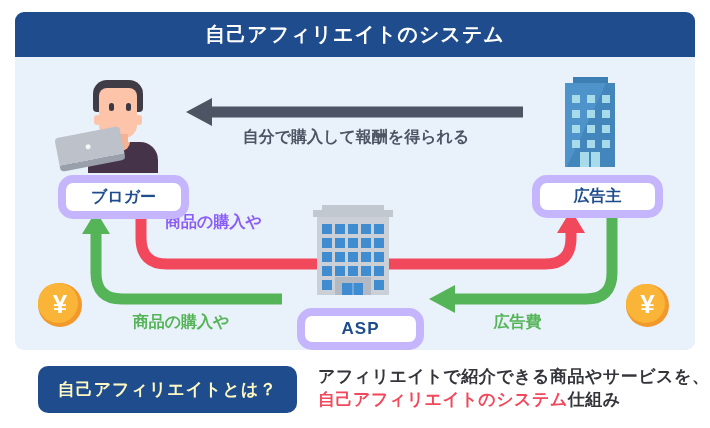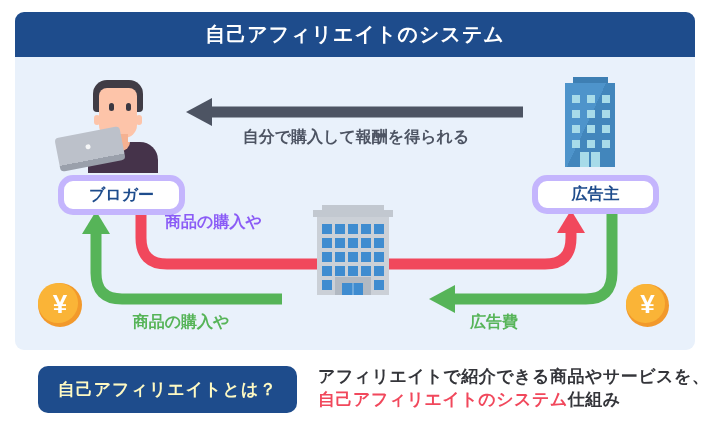--- a/index.html
+++ b/index.html
@@ -11,23 +11,23 @@
   .card-header .title{color:#fff;font-size:20px;font-weight:bold;letter-spacing:1px;}
   .card-body{position:absolute;left:15px;top:57px;width:680px;height:293px;background:#E9F1FB;
              border-radius:0 0 9px 9px;}
   
   .arrows{position:absolute;left:0;top:0;width:710px;height:428px;z-index:1;}
   
   .flow-label{position:absolute;font-weight:bold;z-index:3;white-space:nowrap;}
   .lbl-provide{left:232px;top:127px;width:248px;text-align:center;font-size:16px;color:#4D5463;}
   .lbl-purchase{left:165px;top:213px;font-size:16px;line-height:18px;color:#8b5cf6;}
   .lbl-reward{left:122px;top:312px;width:118px;text-align:center;font-size:16px;color:#56B458;}
-  .lbl-adfee{left:470px;top:312px;width:95px;font-size:16px;color:#56B458;}
-  
-  .pill{position:absolute;background:#fff;border:6px solid #c4b5fd;border-radius:15px;z-index:4;
+  .lbl-adfee{left:470px;top:312px;width:95px;text-align:center;font-size:16px;color:#56B458;}
+  
+  .pill{position:absolute;background:#fff;border:8px solid #c4b5fd;border-radius:15px;z-index:4;
         display:flex;align-items:center;justify-content:center;color:#1E4C8C;font-weight:bold;font-size:16px;}
   .pill-blogger{left:58px;top:175px;width:115px;height:28px;}
   .pill-advertiser{left:532px;top:175px;width:115px;height:27px;}
   .pill-asp{left:297px;top:308px;width:111px;height:26px;font-size:17px;letter-spacing:1px;}
   
   .blogger{position:absolute;left:55px;top:68px;width:115px;height:105px;z-index:2;}
   .blogger .hair{position:absolute;left:38px;top:12px;width:50px;height:32px;background:#403C45;border-radius:14px 14px 4px 4px;}
   .blogger .ear{position:absolute;width:6px;height:10px;background:#FDC4A9;border-radius:3px;top:47px;}
   .blogger .ear.l{left:39px;} .blogger .ear.r{left:81px;}
   .blogger .face{position:absolute;left:44px;top:20px;width:38px;height:50px;background:#FDC4A9;border-radius:8px 8px 13px 13px;}
@@ -201,20 +201,23 @@
   </div>
   <div class="flow-label lbl-reward">商品の購入や</div>
   <div class="flow-label lbl-adfee">広告費</div>
 
   <div class="pill pill-blogger">
     <span>ブロガー</span>
   </div>
   <div class="pill pill-advertiser">
     <span>広告主</span>
   </div>
+  <div class="pill pill-asp">
+    <span>ASP</span>
+  </div>
 
   <div class="q-box">
     <span>自己アフィリエイトとは？</span>
   </div>
   <div class="answer">
     <div>アフィリエイトで紹介できる商品やサービスを、</div>
     <div><span class="hl">自己アフィリエイトのシステム</span><span>仕組み</span></div>
   </div>
 
 </div>

